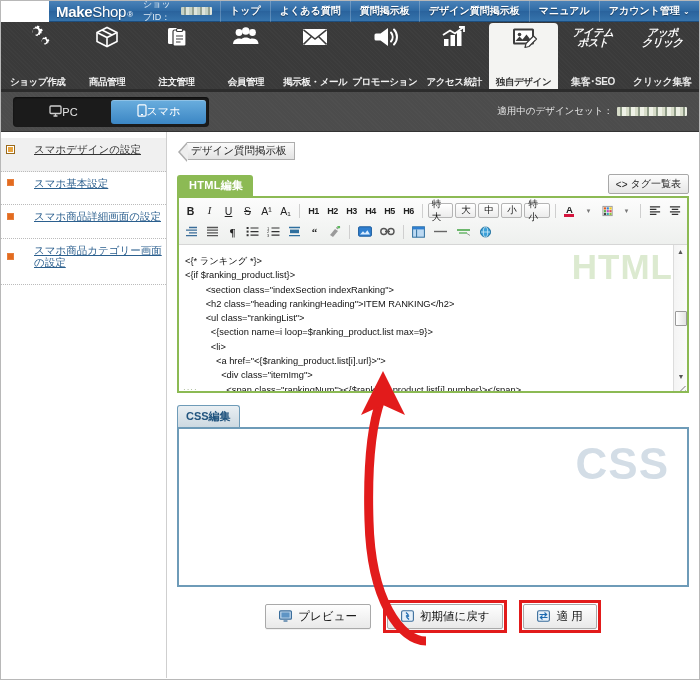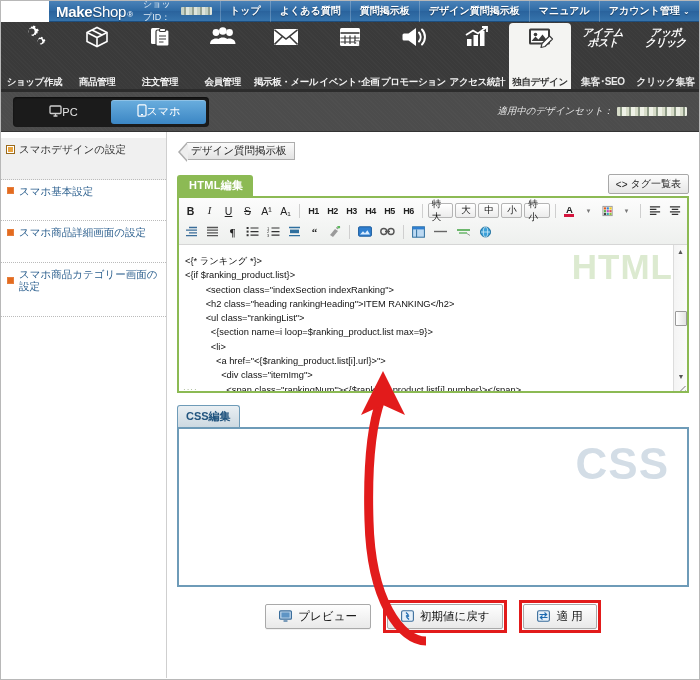--- a/index.html
+++ b/index.html
@@ -79,34 +79,35 @@
     box-shadow:inset 0 1px 2px rgba(0,0,0,.6);
   }
   .devbtn {
     width:95px; height:24px; display:flex; align-items:center; justify-content:center; 
     font-size:11px; font-weight:normal; color:#e4e4e4; cursor:pointer; border-radius:3px;
   }
   .devbtn.active {
     background:linear-gradient(to bottom,#6aaede,#3b86c4);
     color:#fff; box-shadow:0 1px 0 rgba(255,255,255,.25) inset;
   }
-  .designset { margin-left:auto; color:#e6e6e6; font-size:9.5px; display:flex; align-items:center; gap:4px;font-style:italic;}
+  .designset { margin-left:auto; color:#e6e6e6; font-size:9.5px; display:flex; align-items:center; gap:4px;}
   .designset .blurchip2 { display:inline-block; width:70px; height:9px;
     background:repeating-linear-gradient(90deg,#d7dcc9 0 3px,#8e9a86 3px 5px,#eef1e6 5px 9px);
     filter:blur(0.6px); border-radius:1px;}
 
   
   .bodysplit { display:flex; height:546px; }
   .sidebar { width:166px; background:#fff; border-right:1px solid #cfcfcf; padding-top:6px; }
   .sideitem {
-    display:flex; align-items:center; gap:5px;
-    padding:5px 4px 23px 6px;
+    display:flex; align-items:center; gap:20px;
+    padding:5px 4px 15px 6px;
     font-size:10.5px; color:#2b5f8e; cursor:pointer;
     border-bottom:1px dotted #bbbbbb;
     line-height:1.2;
+    text-decoration:underline;
   }
   .sideitem.first { background:#f0f0f0; color:#333; font-weight:normal; border-bottom:1px dotted #bbb;}
   .sq { width:7px; height:7px; flex:0 0 7px; background:#e36b1f; box-shadow:inset 0 0 0 1px #fff2; }
   .sq.win { background:#e8a33d; box-shadow:inset 0 0 0 1px #fff, 0 0 0 1px #9a6a1c; }
 
   .content { flex:1; background:#fff; position:relative; padding:8px 10px 0 10px; }
 
   .backbtn {
     display:inline-flex; align-items:center; height:18px;
     background:linear-gradient(to bottom,#fbfbfb,#e3e3e3);
@@ -315,32 +316,20 @@
     <div class="navitem">
       <div class="navicon">
         <svg width="30" height="24" viewBox="0 0 30 24">
           <rect x="3" y="4" width="24" height="16" rx="1" fill="#fff"></rect>
           <path d="M3.5 4.8L15 14 26.5 4.8M3.5 19.4L11.5 11.5M26.5 19.4L18.5 11.5" stroke="#3a3a3a" stroke-width="1.5" fill="none"></path>
         </svg>
       </div>
       <div class="lbl">掲示板・メール</div>
     </div>
 
-    <div class="navitem">
-      <div class="navicon">
-        <svg width="26" height="24" viewBox="0 0 26 24">
-          <rect x="3" y="3" width="20" height="18" rx="1.5" fill="#fff"></rect>
-          <path d="M3.5 8H22.5" stroke="#3a3a3a" stroke-width="1.6"></path>
-          <path d="M8 10.5v8.5M13 10.5v8.5M18 10.5v8.5M3.5 13h19M3.5 17h19" stroke="#3a3a3a" stroke-width="1.2"></path>
-          <path d="M17 15.5h6v6z" fill="#3a3a3a"></path>
-            <path d="M17.8 16.3h4.4v4.4z" fill="#fff"></path>
-        </svg>
-      </div>
-      <div class="lbl">イベント･企画</div>
-    </div>
 
     <div class="navitem">
       <div class="navicon">
         <svg width="28" height="24" viewBox="0 0 28 24" fill="#fff">
           <path d="M5 8.5h4.5L17 3v18l-7.5-5.5H5a1.5 1.5 0 0 1-1.5-1.5v-4A1.5 1.5 0 0 1 5 8.5z"></path>
           <path d="M20 7.5a7 7 0 0 1 0 9M23 4.5a11 11 0 0 1 0 15" stroke="#fff" stroke-width="2" fill="none" stroke-linecap="round"></path>
         </svg>
       </div>
       <div class="lbl">プロモーション</div>
     </div>

